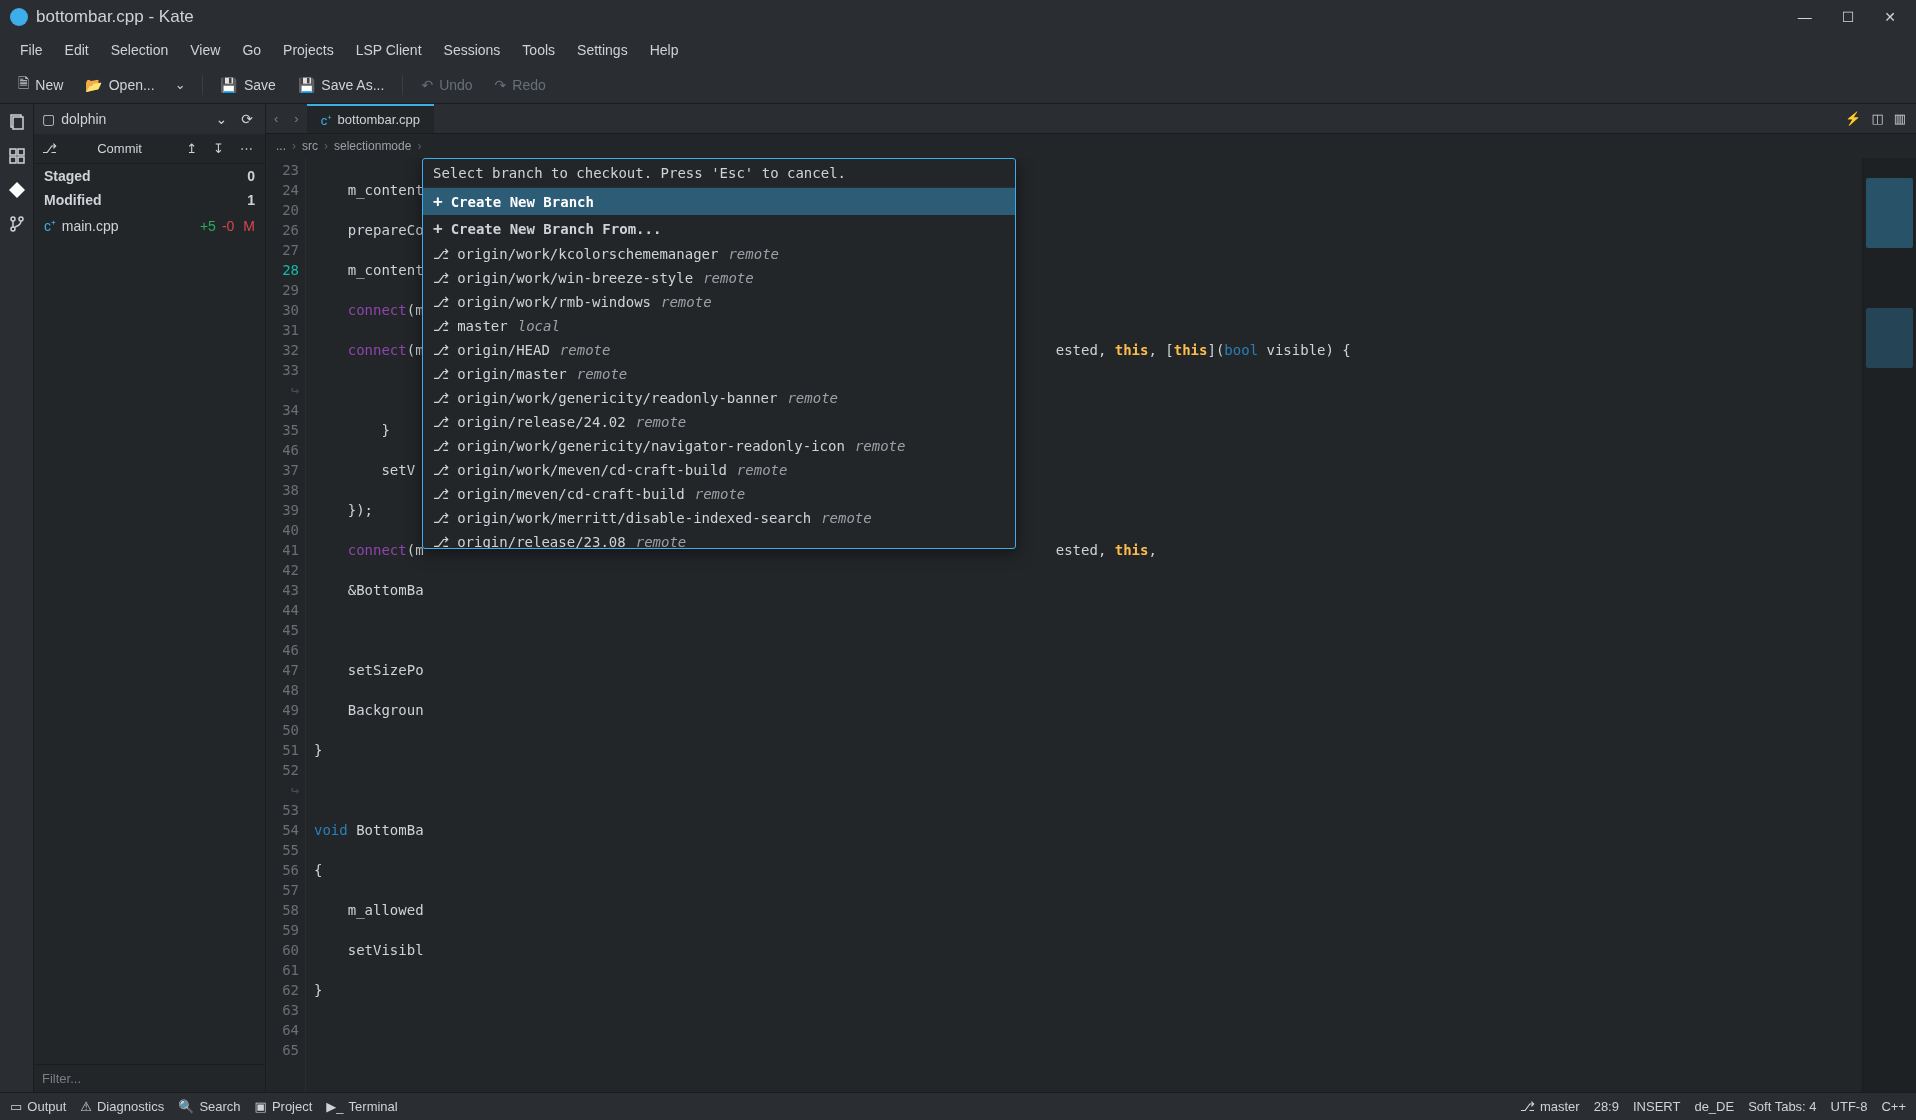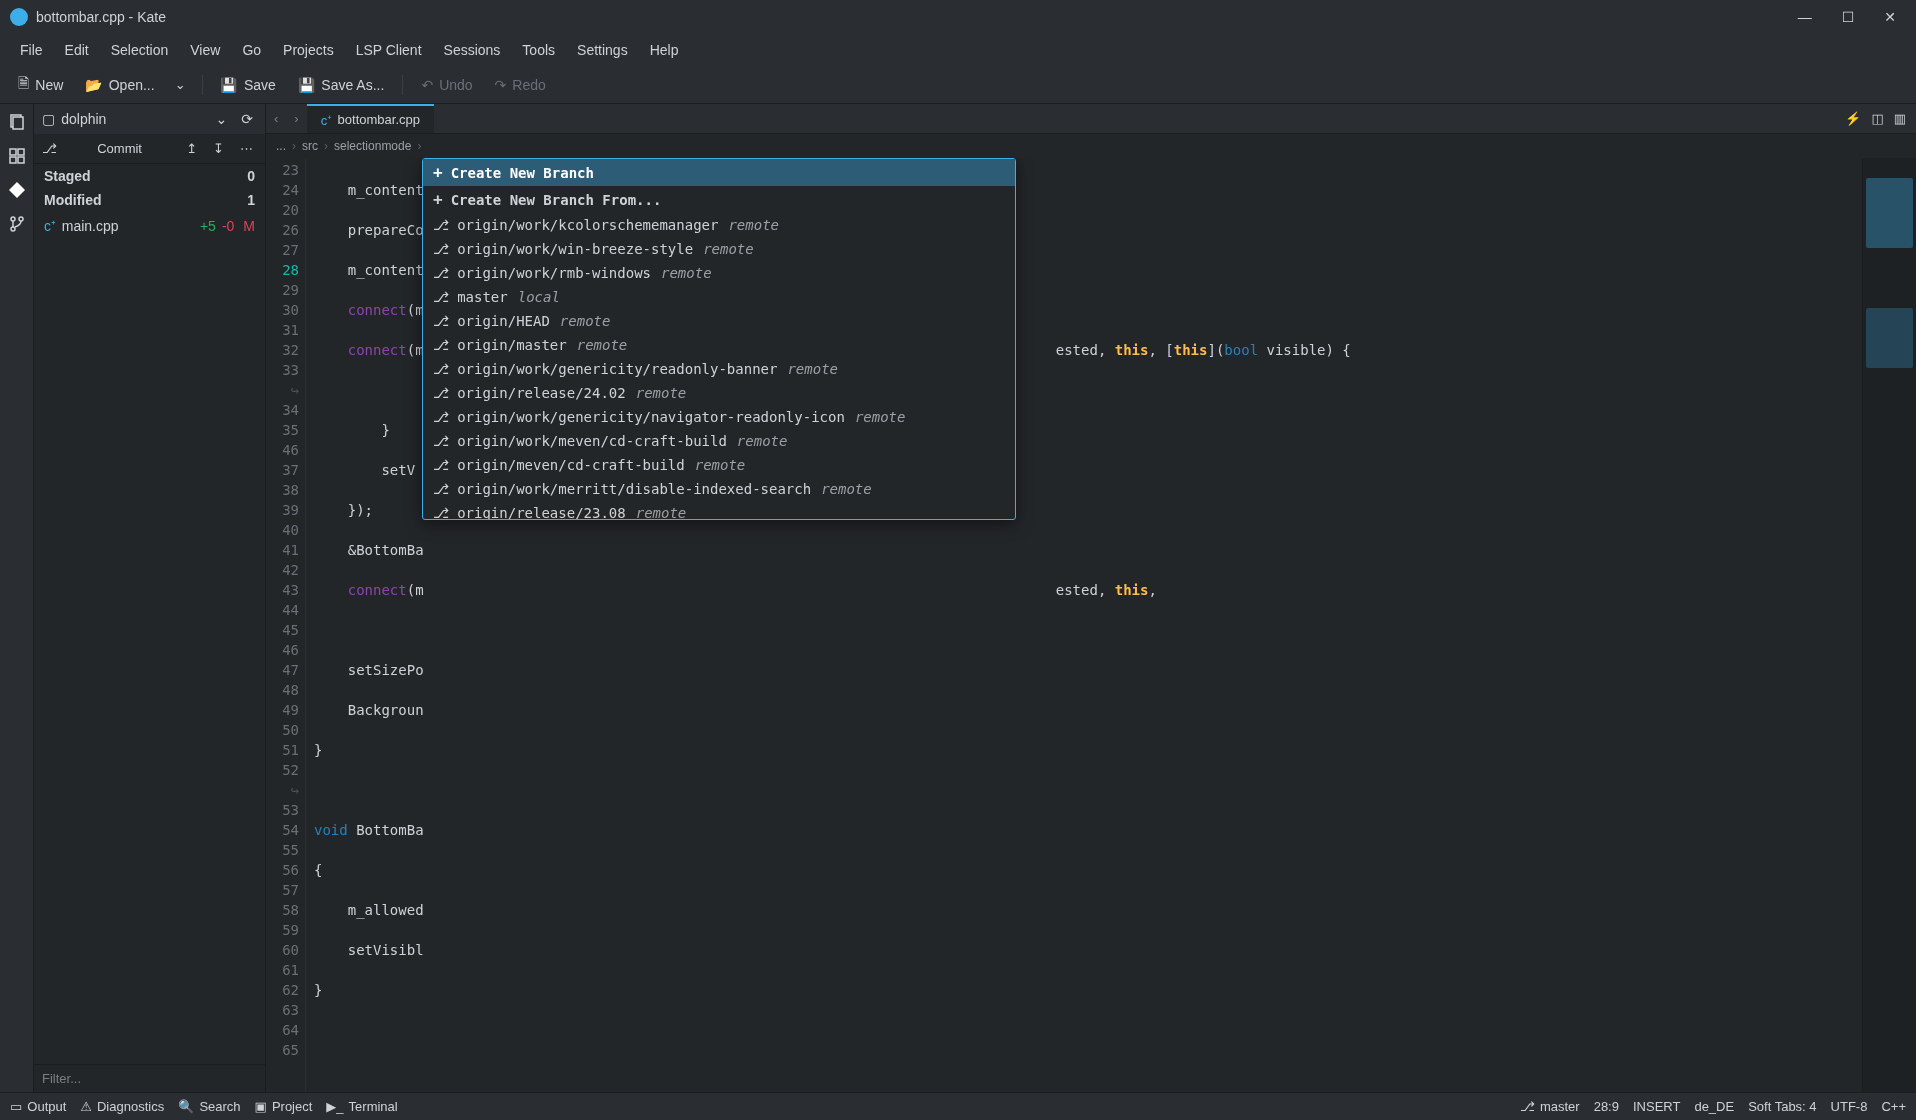--- a/index.html
+++ b/index.html
@@ -14,21 +14,21 @@
 }
 .titlebar {
   height: 34px;
   background: #2a2e32;
   display: flex;
   align-items: center;
   padding: 0 10px;
   color: #cfd2d6;
 }
 .titlebar .icon { width: 18px; height: 18px; background: #3daee9; border-radius: 50%; margin-right: 8px; }
-.titlebar .title { font-size: 14px; }
+.titlebar .title { font-size: 17px; }
 .window-controls { margin-left: auto; display: flex; gap: 30px; padding-right: 10px; }
 .window-controls span { cursor: pointer; font-size: 14px; }
 
 .menubar {
   height: 32px;
   background: #2a2e32;
   display: flex;
   align-items: center;
   padding: 0 10px;
   gap: 2px;
@@ -465,22 +465,22 @@
       <div class="code" id="codecontent">
 <div class="ln">    m_content</div>
 <div class="ln">    prepareCo</div>
 <div class="ln">    m_content</div>
 <div class="ln">    <span class="fn">connect</span>(m</div>
 <div class="ln">    <span class="fn">connect</span>(m                                                                           ested, <span class="kw">this</span>, [<span class="kw">this</span>](<span class="type">bool</span> visible) {</div>
 <div class="ln">            </div>
 <div class="ln">        }</div>
 <div class="ln">        setV</div>
 <div class="ln">    });</div>
+<div class="ln">    <span class="fn">connect</span>(m                                                                           ested, <span class="kw">this</span>,</div>
 <div class="ln wrapmark">    &amp;BottomBa</div>
-<div class="ln">    <span class="fn">connect</span>(m                                                                           ested, <span class="kw">this</span>,</div>
 <div class="ln"></div>
 <div class="ln">    setSizePo</div>
 <div class="ln">    Backgroun</div>
 <div class="ln">}</div>
 <div class="ln"></div>
 <div class="ln"><span class="type">void</span> BottomBa</div>
 <div class="ln">{</div>
 <div class="ln">    m_allowed</div>
 <div class="ln">    setVisibl</div>
 <div class="ln">}</div>
@@ -508,20 +508,21 @@
 
 
       </div>
 
       <div class="minimap">
         <div class="region" style="top:20px;height:70px;opacity:0.35"></div>
         <div class="region" style="top:150px;height:60px;opacity:0.25"></div>
       </div>
 
       <div class="dropdown">
+        <div class="input-row">Select branch to checkout. Press 'Esc' to cancel.</div>
         <div class="items" id="branch-items">
             <div class="item highlight">
               <span class="plus">+</span>
               <span class="bname"><b>Create New Branch</b></span>
             </div>
             <div class="item">
               <span class="plus">+</span>
               <span class="bname"><b>Create New Branch From...</b></span>
             </div>
             <div class="item">

